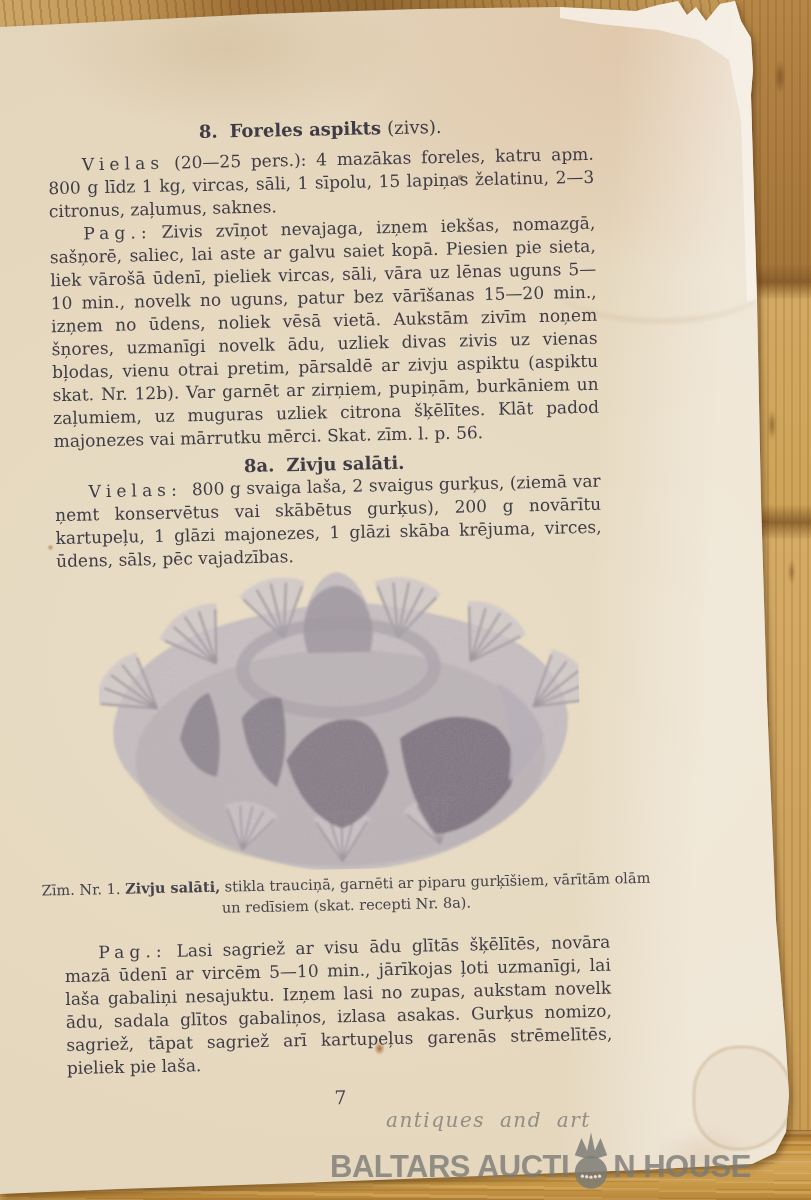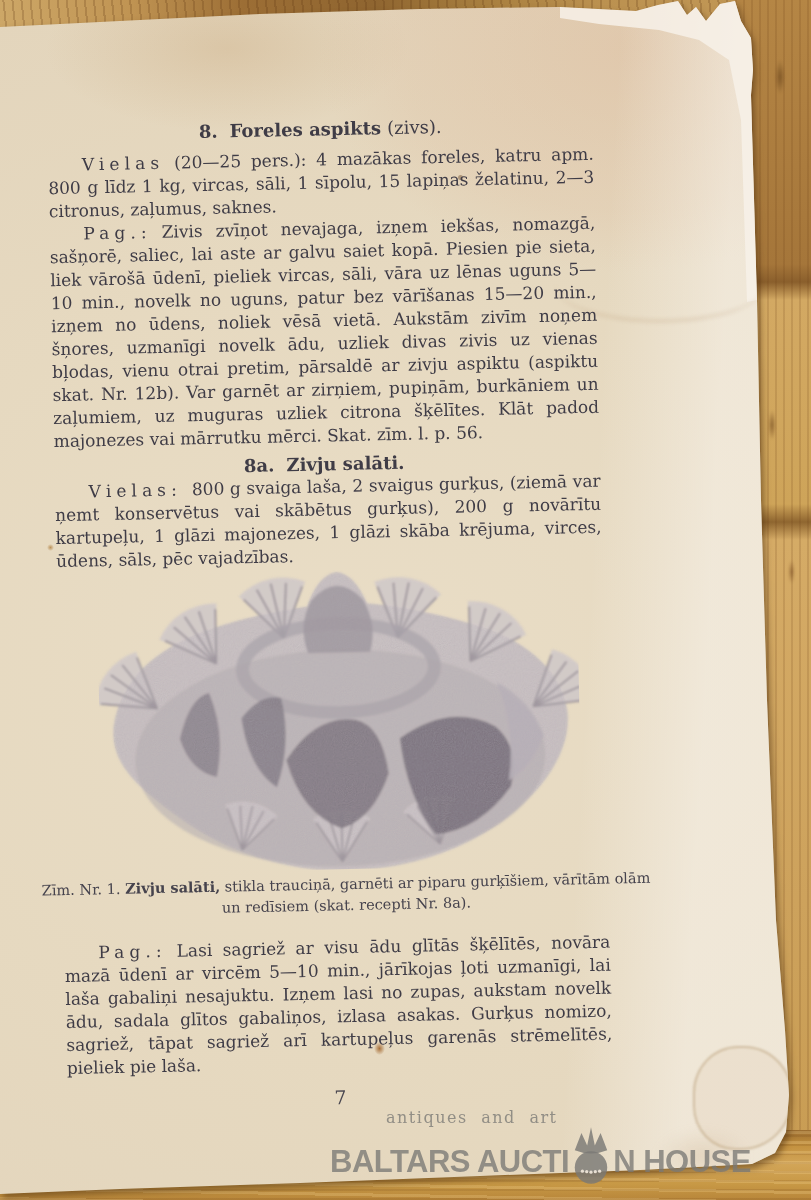--- a/index.html
+++ b/index.html
@@ -68,22 +68,22 @@
   .photo-wrap{margin:2px 0 0 40px;width:480px;height:300px;position:relative;}
   .photo-wrap svg{mix-blend-mode:multiply;opacity:.92;filter:blur(.3px);}
   .caption{width:630px;margin:4px 0 0 -32px;text-align:center;font-size:14.5px;line-height:21px;color:#46434d;}
   .caption .cb{font-weight:bold;}
   #p4{margin-top:20px;}
   .pagenum{margin-top:12px;text-align:center;font-size:19px;color:#4a4750;}
 
   
   .watermark{position:absolute;left:330px;top:1108px;width:420px;color:rgba(122,121,117,0.78);
     font-family:"Liberation Sans","DejaVu Sans",sans-serif;}
-  .wm-tagline{font-family:"DejaVu Serif","Liberation Serif",serif;
-    font-size:16px;letter-spacing:1.5px;word-spacing:7px;margin-left:56px;margin-bottom:-4px;}
+  .wm-tagline{font-family:"DejaVu Serif","Liberation Serif",serif;font-style:italic;
+    font-size:20px;letter-spacing:1.5px;word-spacing:7px;margin-left:56px;margin-bottom:-4px;}
   .wm-brand{font-size:31px;font-weight:700;letter-spacing:-0.5px;white-space:nowrap;text-align:center;}
   .wm-orb{display:inline-block;width:42px;height:64px;vertical-align:-15px;margin:0 1px;}
 </style>
 </head>
 <body>
 
 <div id="stage">
 
   <div class="wood"></div>
   <div class="wood-top"></div>

